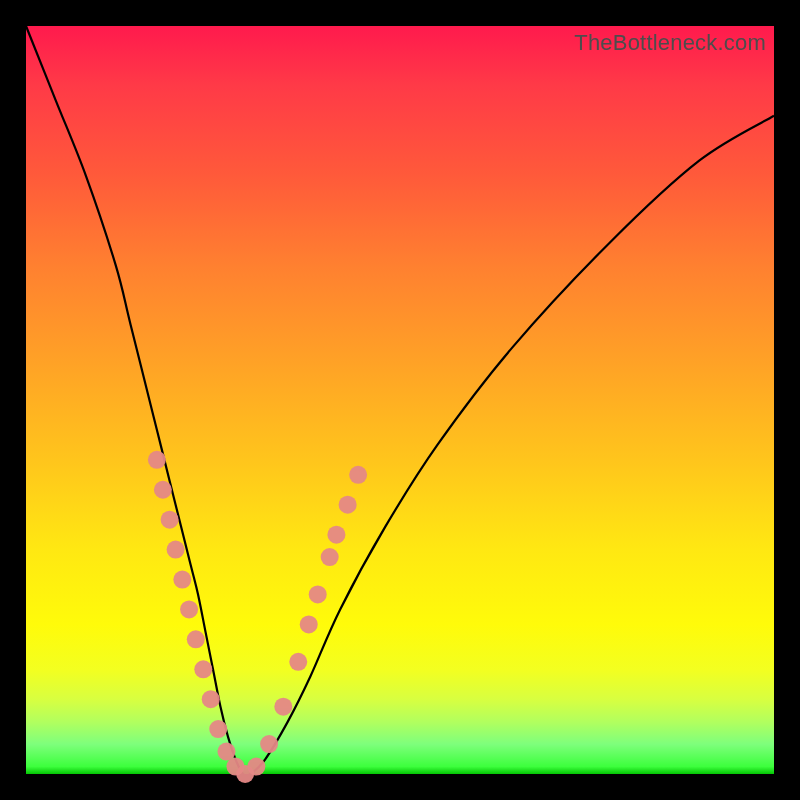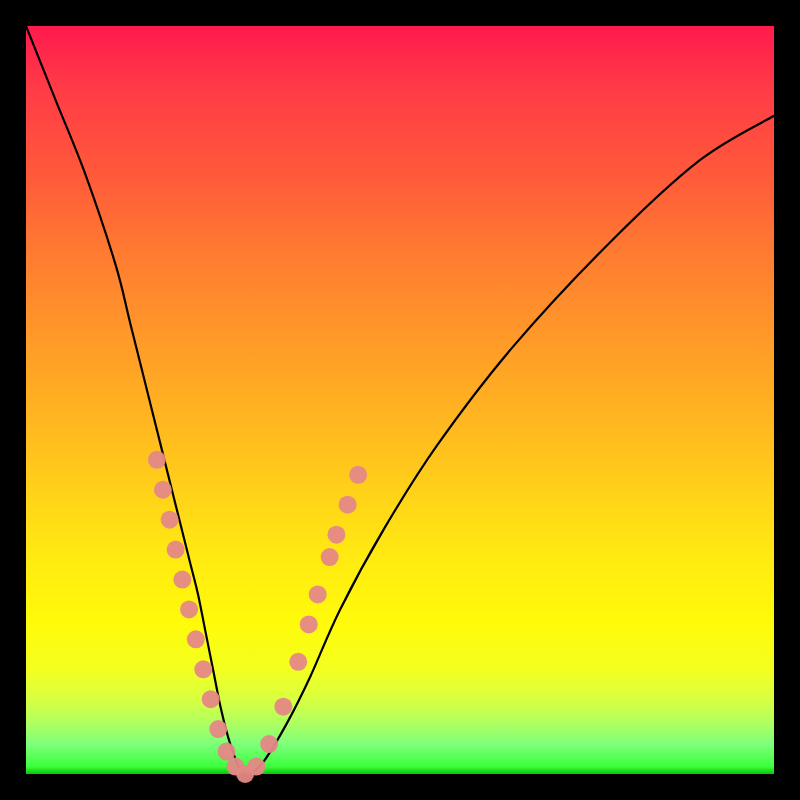--- a/index.html
+++ b/index.html
@@ -67,20 +67,21 @@
   .dot {
     fill: #e58886;
     opacity: 0.95;
   }
 </style>
 </head>
 <body>
 
 <div class="outer">
   <div class="plot">
+    <div class="watermark">TheBottleneck.com</div>
     <svg class="curves" viewBox="0 0 748 748" preserveAspectRatio="none">
       <path id="curve-path" class="curve-line" d="M 0 0 C 4.986666666666666 12.466666666666658, 19.94666666666667 49.86666666666662, 29.92 74.79999999999995 C 39.89333333333333 99.73333333333329, 49.866666666666674 122.17333333333336, 59.84 149.60000000000002 C 69.81333333333333 177.0266666666667, 82.27999999999999 214.42666666666662, 89.75999999999999 239.35999999999996 C 97.24 264.2933333333333, 98.48666666666668 274.26666666666665, 104.72000000000001 299.2 C 110.95333333333335 324.1333333333333, 122.17333333333335 369.0133333333334, 127.16000000000001 388.96000000000004 C 132.14666666666668 408.9066666666667, 130.89999999999998 403.92, 134.64 418.88 C 138.38 433.84, 144.61333333333332 458.77333333333337, 149.6 478.72 C 154.58666666666667 498.6666666666667, 160.82 523.5999999999999, 164.56 538.56 C 168.3 553.52, 169.54666666666668 557.26, 172.04000000000002 568.48 C 174.53333333333336 579.7, 177.02666666666664 593.4133333333333, 179.51999999999998 605.88 C 182.01333333333332 618.3466666666667, 184.50666666666666 630.8133333333333, 187 643.28 C 189.49333333333334 655.7466666666667, 191.98666666666668 669.46, 194.48000000000002 680.6800000000001 C 196.97333333333336 691.9000000000001, 199.46666666666667 701.8733333333333, 201.96 710.6 C 204.45333333333335 719.3266666666667, 206.9466666666667 726.8066666666666, 209.44000000000003 733.04 C 211.93333333333337 739.2733333333333, 214.42666666666665 745.5066666666667, 216.92 748 C 219.41333333333333 750.4933333333333, 220.66 750.4933333333333, 224.4 748 C 228.14000000000001 745.5066666666667, 233.12666666666667 741.7666666666667, 239.36 733.04 C 245.59333333333336 724.3133333333333, 254.32000000000002 709.3533333333334, 261.8 695.64 C 269.28000000000003 681.9266666666666, 275.5133333333333 669.46, 284.24 650.76 C 292.9666666666667 632.06, 301.6933333333333 608.3733333333334, 314.15999999999997 583.44 C 326.6266666666666 558.5066666666667, 342.83333333333326 528.5866666666666, 359.03999999999996 501.15999999999997 C 375.24666666666667 473.7333333333333, 390.2066666666667 448.79999999999995, 411.40000000000003 418.88 C 432.59333333333336 388.96000000000004, 457.52666666666664 355.3, 486.2 321.64000000000004 C 514.8733333333333 287.9800000000001, 552.2733333333334 248.08666666666676, 583.44 216.92000000000007 C 614.6066666666667 185.7533333333334, 645.7733333333334 155.83333333333334, 673.2 134.64 C 700.6266666666667 113.44666666666664, 735.5333333333333 97.24, 748 89.75999999999999"></path>
       <g id="marker-group">
           <circle cx="130.9" cy="433.84000000000003" r="9" class="dot"></circle>
           <circle cx="136.884" cy="463.76" r="9" class="dot"></circle>
           <circle cx="143.616" cy="493.67999999999995" r="9" class="dot"></circle>
           <circle cx="149.6" cy="523.6" r="9" class="dot"></circle>
           <circle cx="156.332" cy="553.52" r="9" class="dot"></circle>
           <circle cx="163.064" cy="583.44" r="9" class="dot"></circle>
           <circle cx="169.796" cy="613.36" r="9" class="dot"></circle>

